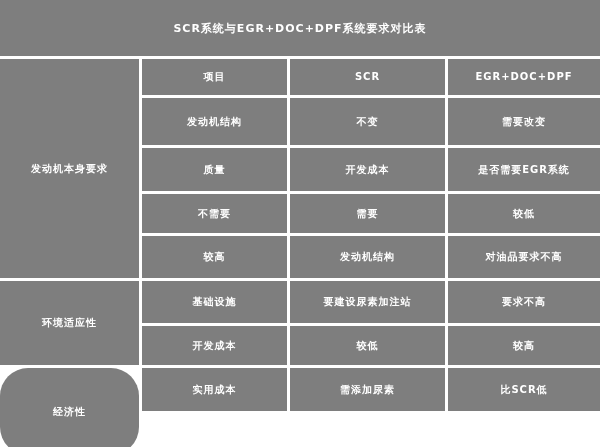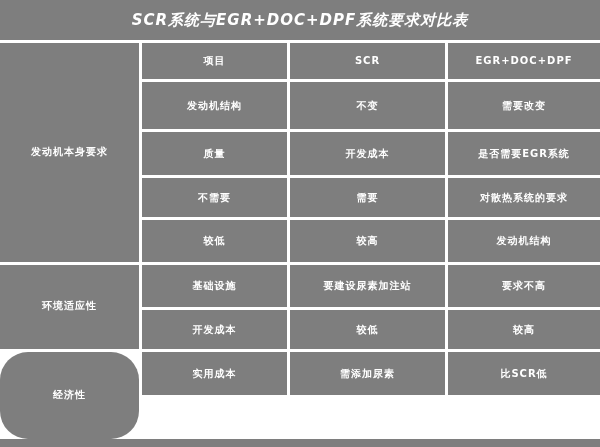--- a/index.html
+++ b/index.html
@@ -7,28 +7,27 @@
     position: relative;
     width: 600px;
     height: 447px;
     background: var(--bg, #7e7e7e);
     font-family: "DejaVu Sans", "Liberation Sans", sans-serif;
     font-weight: bold;
     color: var(--text, #ffffff);
     overflow: hidden;
   }
   .title-bar {
-    height: 40px;
+    height: 56px;
     display: flex;
     align-items: center;
     justify-content: center;
-    font-size: 15px;
+    font-size: 11px;
     letter-spacing: 1px;
     background: var(--bg, #7e7e7e);
-    font-style: italic;
   }
   .grid-wrap {
     height: 399px;
     box-sizing: border-box;
     padding-top: 3px;            
     background: var(--line, #ffffff);
   }
   .grid {
     display: grid;
     height: 396px;
@@ -42,21 +41,21 @@
     display: flex;
     align-items: center;
     justify-content: center;
     font-size: 10px;
     letter-spacing: 1px;
     text-align: center;
     line-height: 1.2;
     padding: 11px 4px;
     box-sizing: border-box;
   }
-  .group-cell { grid-column: 1; font-family: Liberation Mono, monospace; }
+  .group-cell { grid-column: 1; }
 </style>
 </head>
 <body>
 
 <div class="page">
   <div class="title-bar">SCR系统与EGR+DOC+DPF系统要求对比表</div>
   <div class="grid-wrap">
     <div class="grid" id="grid">
         <div class="cell group-cell" style="grid-row: 1 / 6;">发动机本身要求</div>
         <div class="cell group-cell" style="grid-row: 6 / 8;">环境适应性</div>
@@ -65,24 +64,24 @@
         <div class="cell header-cell">SCR</div>
         <div class="cell header-cell">EGR+DOC+DPF</div>
         <div class="cell">发动机结构</div>
         <div class="cell">不变</div>
         <div class="cell">需要改变</div>
         <div class="cell">质量</div>
         <div class="cell">开发成本</div>
         <div class="cell">是否需要EGR系统</div>
         <div class="cell">不需要</div>
         <div class="cell">需要</div>
-        <div class="cell">对散热系统的要求</div>
         <div class="cell">较低</div>
         <div class="cell">较高</div>
         <div class="cell">发动机结构</div>
+        <div class="cell">对油品要求不高</div>
         <div class="cell">基础设施</div>
         <div class="cell">要建设尿素加注站</div>
         <div class="cell">要求不高</div>
         <div class="cell">开发成本</div>
         <div class="cell">较低</div>
         <div class="cell">较高</div>
         <div class="cell">实用成本</div>
         <div class="cell">需添加尿素</div>
         <div class="cell">比SCR低</div>
       </div>

